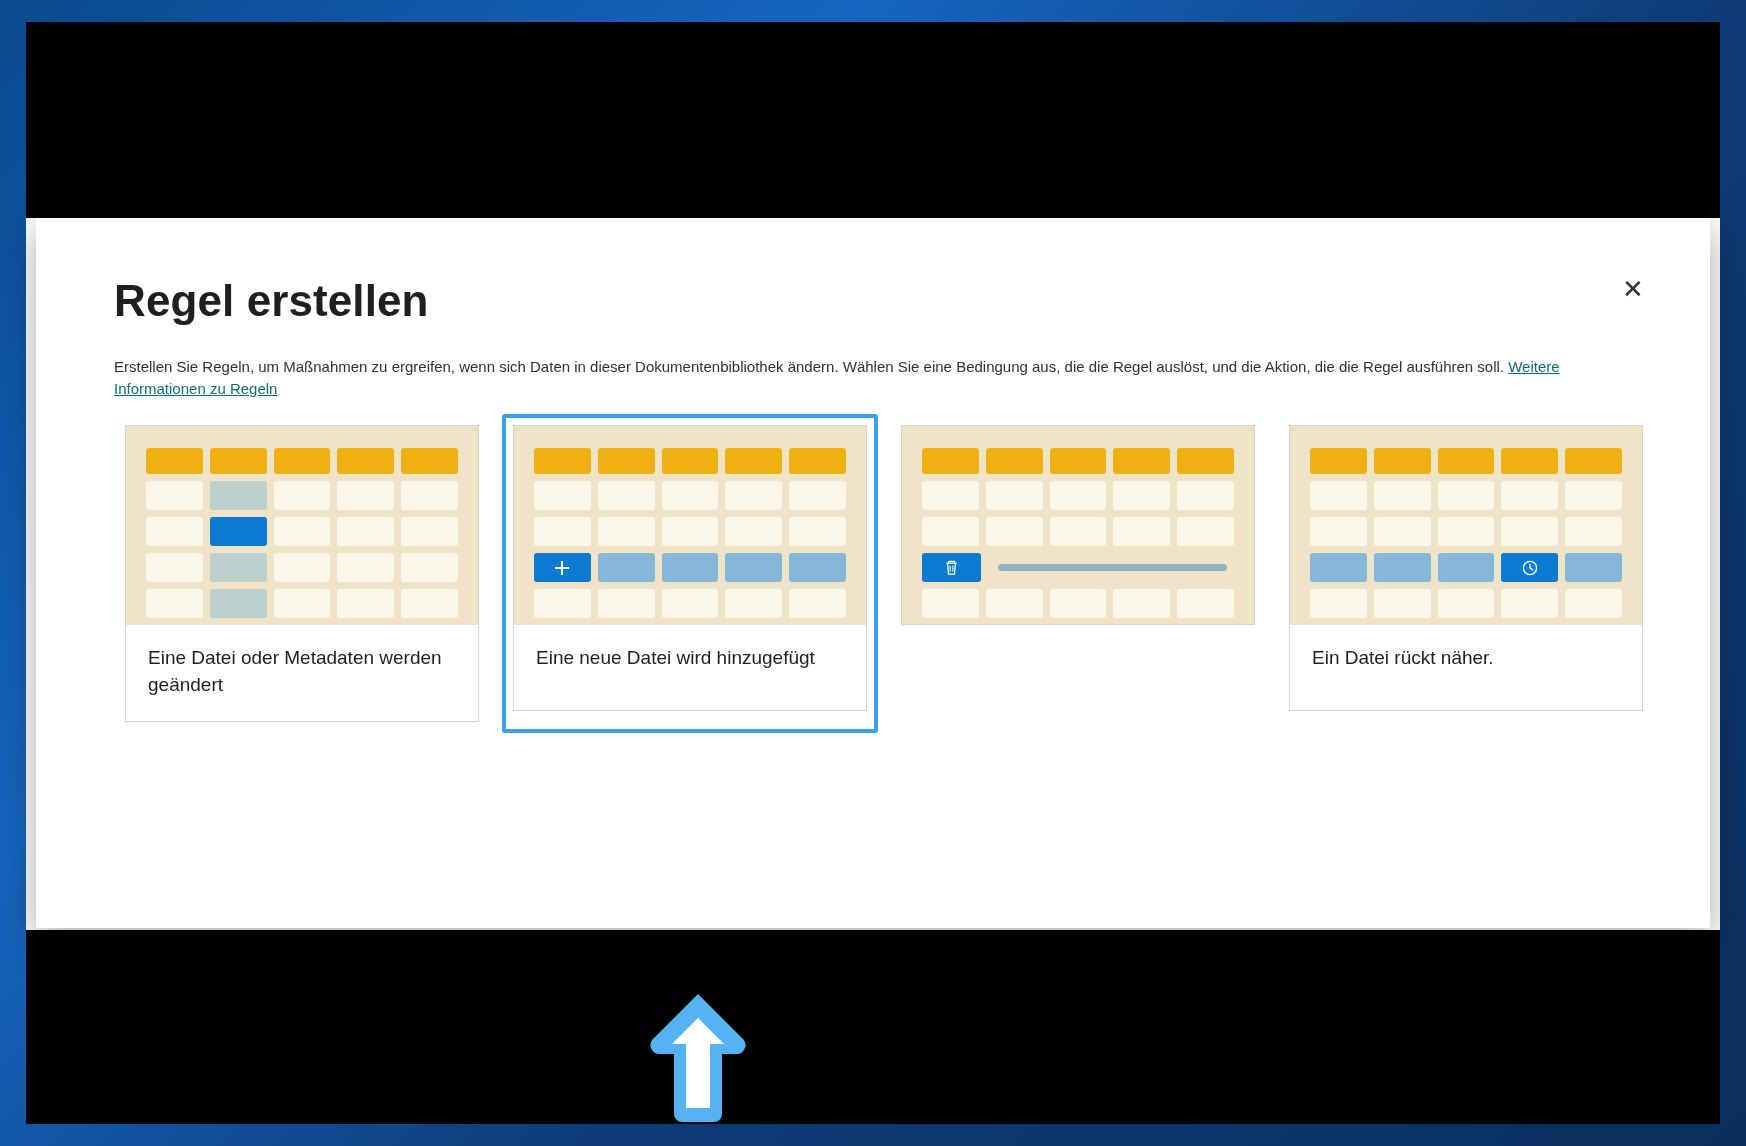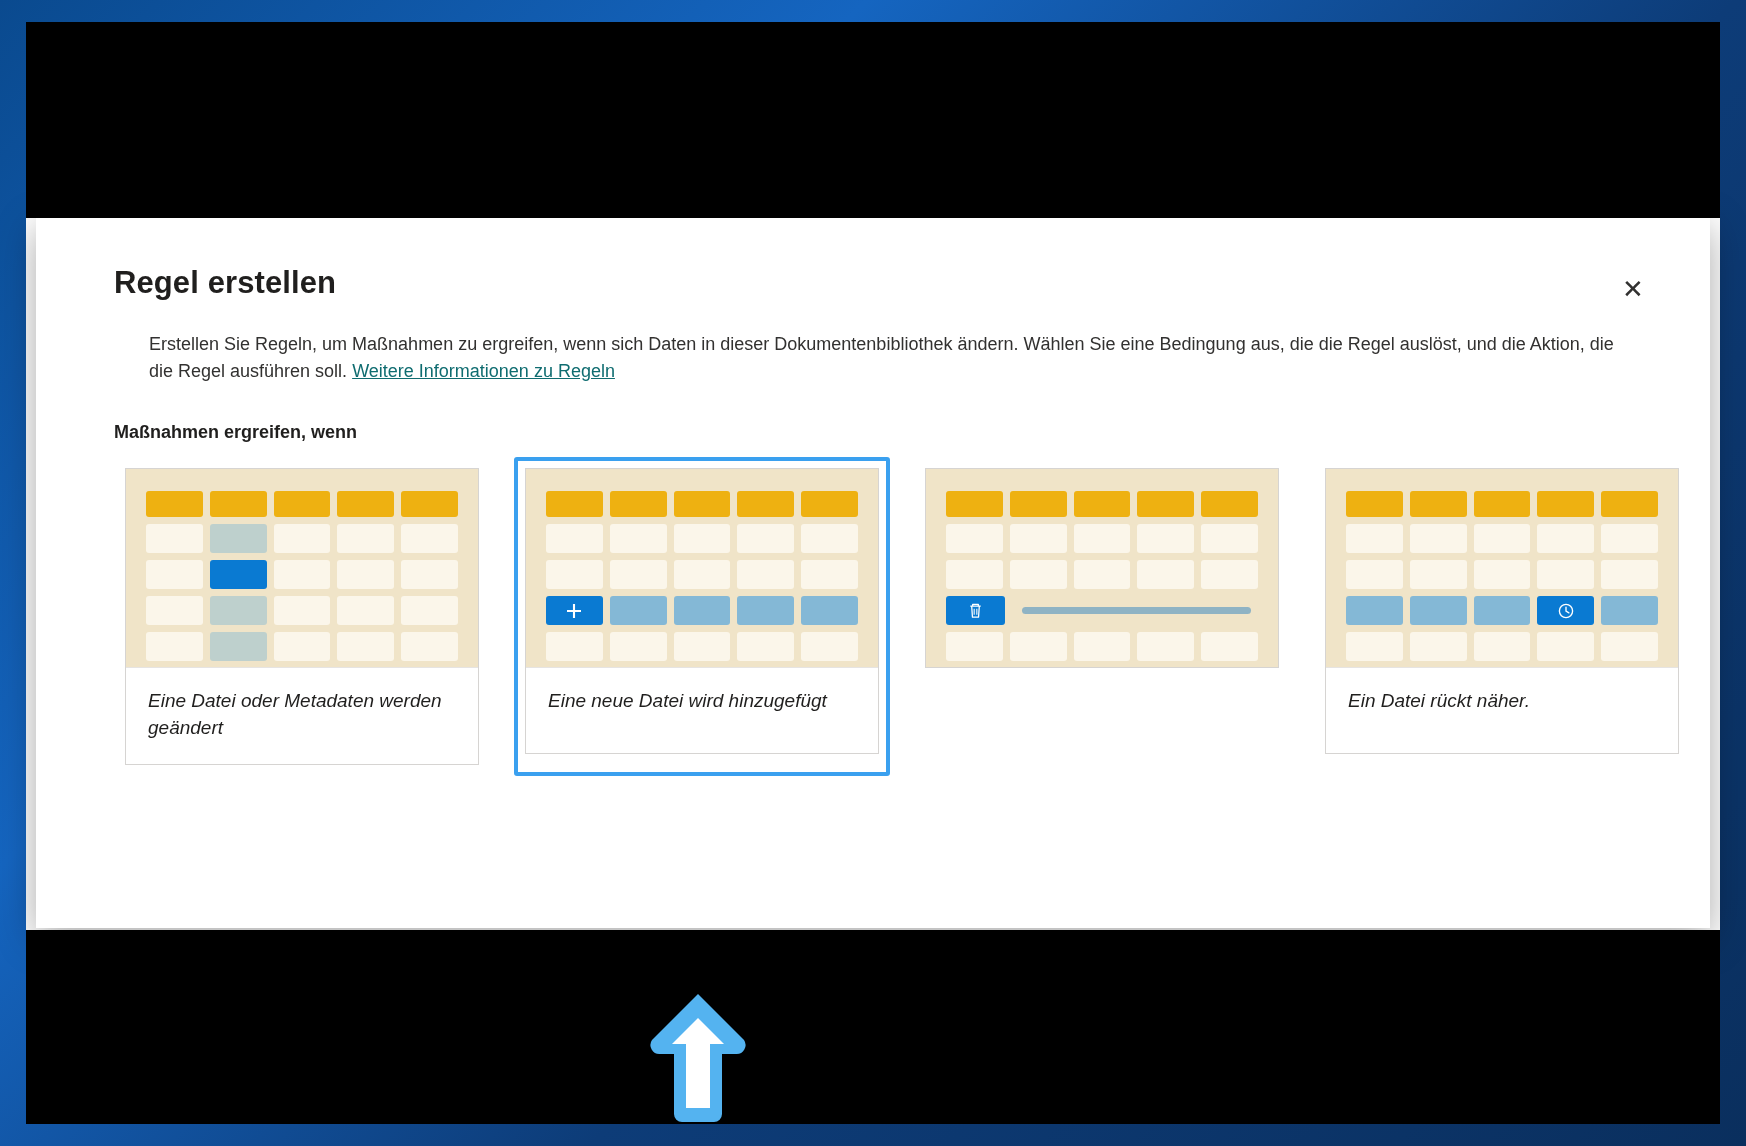--- a/index.html
+++ b/index.html
@@ -89,54 +89,52 @@
     background: none;
     border: none;
     cursor: pointer;
     font-size: 26px;
     color: #323130;
     font-family: "Liberation Sans", sans-serif;
     line-height: 1;
   }
 
   #dlg-title {
-    font-size: 31px;
+    font-size: 44px;
     font-weight: 600;
     color: #201f1e;
     letter-spacing: .1px;
-    margin-top: 7px;
+    margin-top: 18px;
   }
 
   #dlg-desc {
     margin-top: 30px;
-    font-size: 18px;
+    font-size: 15px;
     line-height: 1.48;
     color: #323130;
     max-width: 1500px;
-    margin-left: 35px;
   }
 
   #dlg-desc a {
     color: #0f6c70;
     text-decoration: underline;
   }
 
   #section-label {
     margin-top: 38px;
     font-size: 18px;
     font-weight: 600;
     color: #201f1e;
   }
 
   
   #cards {
     display: flex;
-    gap: 24px;
+    gap: 12px;
     margin-top: 14px;
-    font-style: italic;
   }
 
   .card-wrap {
     width: 376px;
     padding: 7px;
     border: 4px solid transparent;
     border-radius: 3px;
     flex: none;
   }
   .card-wrap.selected {
@@ -240,21 +238,20 @@
   <div id="dialog">
 
     <button id="close-btn">✕</button>
 
     <h1 id="dlg-title">Regel erstellen</h1>
 
     <p id="dlg-desc">
       <span>Erstellen Sie Regeln, um Maßnahmen zu ergreifen, wenn sich Daten in dieser Dokumentenbibliothek ändern. Wählen Sie eine Bedingung aus, die die Regel auslöst, und die Aktion, die die Regel ausführen soll. </span><a href="#">Weitere Informationen zu Regeln</a>
     </p>
 
-    <div id="section-label">Maßnahmen ergreifen, wenn</div>
 
     <div id="cards">
 
       <div class="card-wrap">
         <div class="card">
           <div class="thumb">
             <div class="grid">
               <div class="grid-row head-row">
                 <div class="cell head"></div>
                 <div class="cell head"></div>

